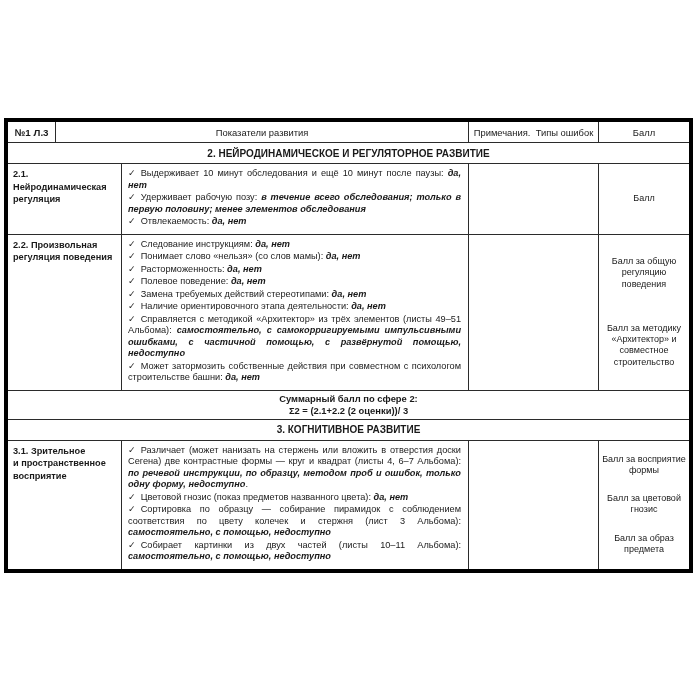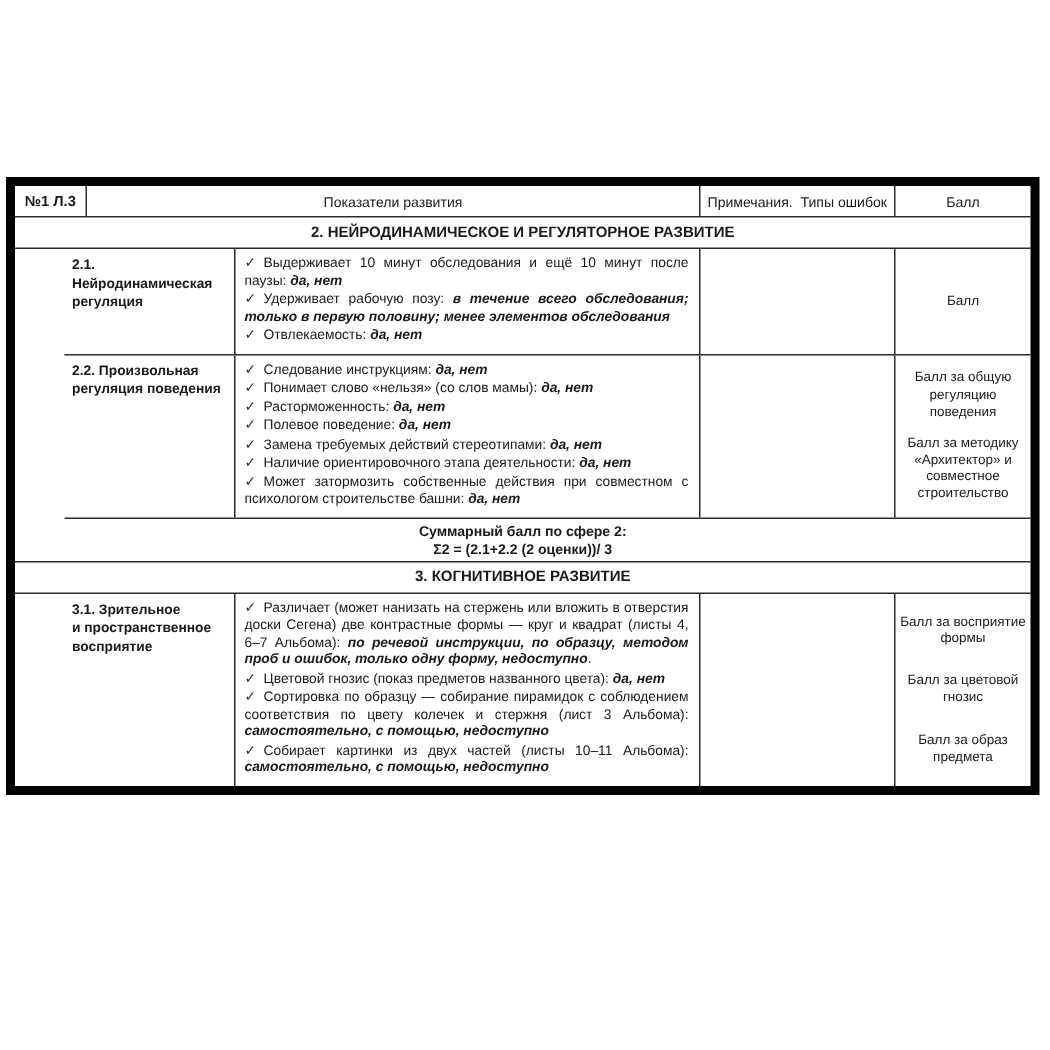--- a/index.html
+++ b/index.html
@@ -16,21 +16,21 @@
     width: 700px;
     height: 700px;
     background: #ffffff;
     overflow: hidden;
   }
   .doc-table {
     position: absolute;
     left: 4px;
     top: 118px;
     width: 689px;
-    border: 6px solid #000000;
+    border: 4px solid #000000;
     box-sizing: border-box;
     background: #ffffff;
   }
   .row {
     border-bottom: 1px solid #2b2b2b;
     box-sizing: border-box;
   }
   .doc-table > .row:last-child,
   #table-body > .row:last-child { border-bottom: none; }
 
@@ -64,21 +64,20 @@
     font-weight: bold;
     font-size: 10px;
     text-align: center;
     padding: 3px 4px;
   }
 
   .data-row {
     display: grid;
     grid-template-columns: 114px 1fr 130px 90px;
     align-items: stretch;
-    margin-left: 33px;
   }
   .cell {
     box-sizing: border-box;
     border-right: 1px solid #2b2b2b;
   }
   .cell:last-child { border-right: none; }
 
   .label-cell {
     font-weight: bold;
     font-size: 9.2px;
@@ -169,20 +168,21 @@
             <div>2.2. Произвольная</div>
             <div>регуляция поведения</div>
           </div>
     <div class="cell items-cell">
             <div class="item"><span class="check">✓</span><span>Следование инструкциям: </span><span class="opt">да, нет</span></div>
             <div class="item"><span class="check">✓</span><span>Понимает слово «нельзя» (со слов мамы): </span><span class="opt">да, нет</span></div>
             <div class="item"><span class="check">✓</span><span>Расторможенность: </span><span class="opt">да, нет</span></div>
             <div class="item"><span class="check">✓</span><span>Полевое поведение: </span><span class="opt">да, нет</span></div>
             <div class="item"><span class="check">✓</span><span>Замена требуемых действий стереотипами: </span><span class="opt">да, нет</span></div>
             <div class="item"><span class="check">✓</span><span>Наличие ориентировочного этапа деятельности: </span><span class="opt">да, нет</span></div>
+            <div class="item"><span class="check">✓</span><span>Справляется с методикой «Архитектор» из трёх элементов (листы 49–51 Альбома): </span><span class="opt">самостоятельно, с самокорригируемыми импульсивными ошибками, с частичной помощью, с развёрнутой помощью, недоступно</span></div>
             <div class="item"><span class="check">✓</span><span>Может затормозить собственные действия при совместном с психологом строительстве башни: </span><span class="opt">да, нет</span></div>
           </div>
     <div class="cell notes-cell"></div>
     <div class="cell score-cell">
             <div class="score-block">Балл за общую регуляцию поведения</div>
             <div class="score-block">Балл за методику «Архитектор» и совместное строительство</div>
           </div>
   </div>
 
   <div class="row summary-row">

